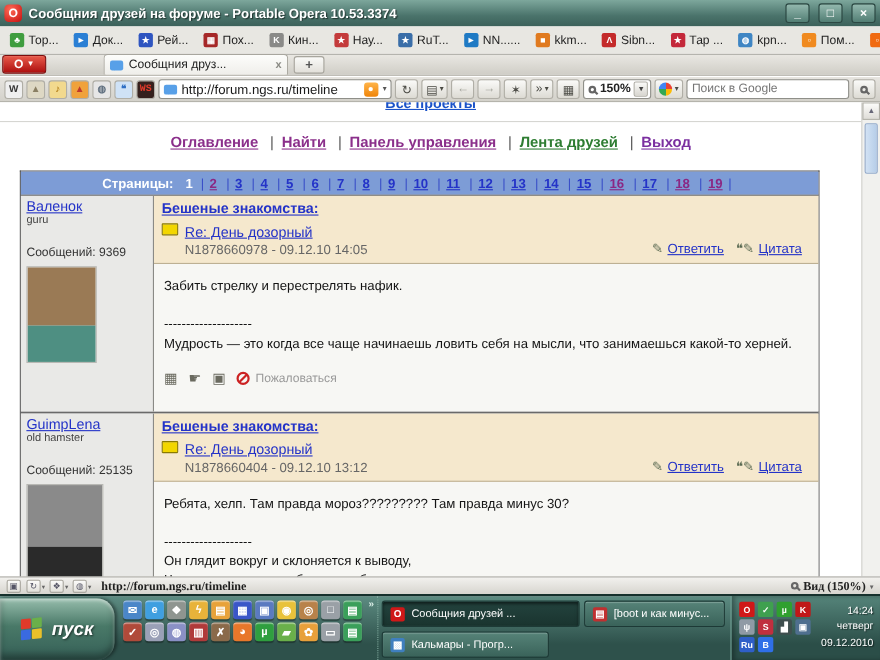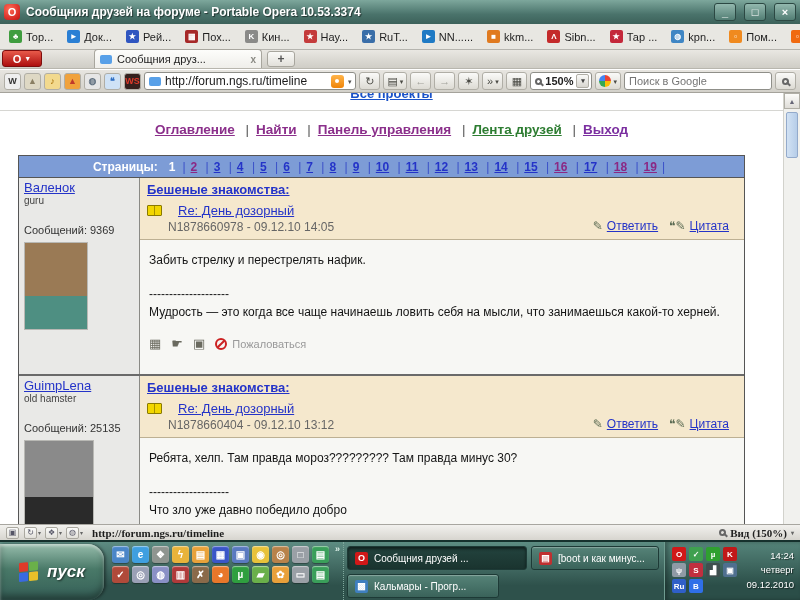--- a/index.html
+++ b/index.html
@@ -72,21 +72,21 @@
 .avatar{margin-top:6px;border:1px solid #b8b8b4;overflow:hidden}
 .av1{width:64px;height:88px}
 .av2{width:70px;height:92px}
 .av-top{height:62%}
 .av-bot{height:38%}
 
 .postmain{flex:1;display:flex;flex-direction:column;min-width:0}
 .posthead{background:#f5e8cd;border-bottom:1px solid #bdb093;padding:4px 7px 5px;position:relative}
 .forum-link{font-size:13px;font-weight:bold}
 .forum-link a{color:#2433c8;}
-.topicline{display:flex;align-items:center;gap:16px;margin-top:6px}
+.topicline{display:flex;align-items:flex-start;gap:6px;margin-top:6px}
 .book{width:15px;height:11px;background:linear-gradient(90deg,#f2d600 47%,#a89000 47%,#a89000 53%,#f2d600 53%);border:1px solid #8a7a00;border-radius:1px;flex:none}
 .topicline a{font-size:13px;color:#2433c8;text-decoration:underline}
 .meta{font-size:12px;color:#666;margin:2px 0 0 21px}
 .postactions{position:absolute;right:8px;bottom:6px;display:flex;align-items:center;gap:4px;font-size:12px}
 .postactions a{color:#2433c8;text-decoration:underline;margin-right:7px}
 .act-icon{color:#5a6a52;font-size:12px}
 
 .postbody{background:#f7f7f4;padding:12px 10px 8px 9px;font-size:12px;color:#141414;flex:1}
 .pline{line-height:1.45}
 .blank{height:17px}
@@ -251,21 +251,21 @@
 
         <span class="picon" style="background: rgb(230, 230, 230);">
           <i style="font-style: normal; color: rgb(95, 111, 127);">◍</i>
         </span>
 
         <span class="picon" style="background: rgb(207, 226, 246);">
           <i style="font-style: normal; color: rgb(47, 111, 196);">❝</i>
         </span>
 
         <span class="picon" style="background: rgb(53, 32, 29);">
-          <i style="font-style: normal; color: rgb(224, 58, 42);">WS</i>
+          <i style="font-style: normal; color: rgb(224, 58, 42); font-family: Liberation Mono, monospace;">WS</i>
         </span>
       </span>
     <div class="addr">
       <span class="bubble"></span>
       <span class="addr-url">http://forum.ngs.ru/timeline</span>
       <span class="rss">
           <i></i>
         </span>
       <span class="caret" style="color:#555">▾</span>
     </div>
@@ -431,20 +431,21 @@
               <span class="act-icon">✎</span>
               <a href="#">Ответить</a>
               <span class="act-icon">❝✎</span>
               <a href="#">Цитата</a>
             </div>
           </div>
           <div class="postbody pb2">
             <div class="pline">Ребята, хелп. Там правда мороз????????? Там правда минус 30?</div>
             <div class="blank"></div>
             <div class="pline">--------------------</div>
+            <div class="pline">Он глядит вокруг и склоняется к выводу,</div>
             <div class="pline">Что зло уже давно победило добро</div>
           </div>
         </div>
       </div>
     </div>
 
     <div class="pscroll">
       <div class="sup">▲</div>
       <div class="thumb"></div>
     </div>

